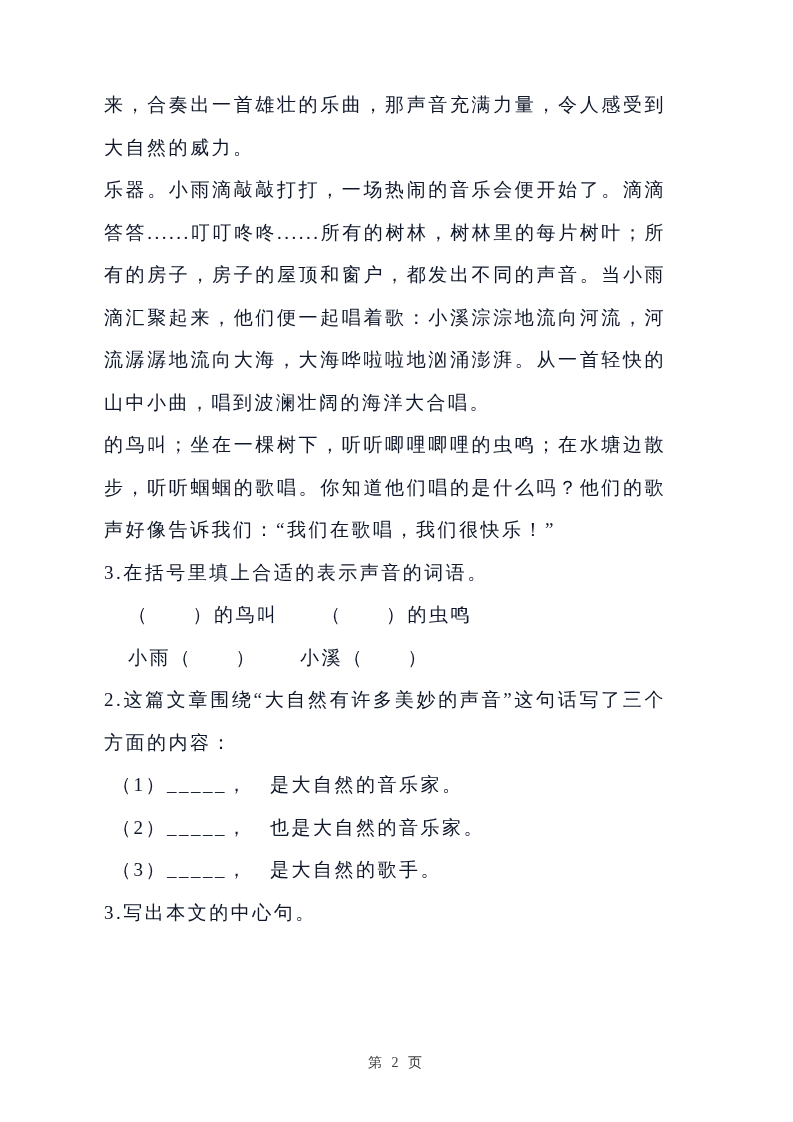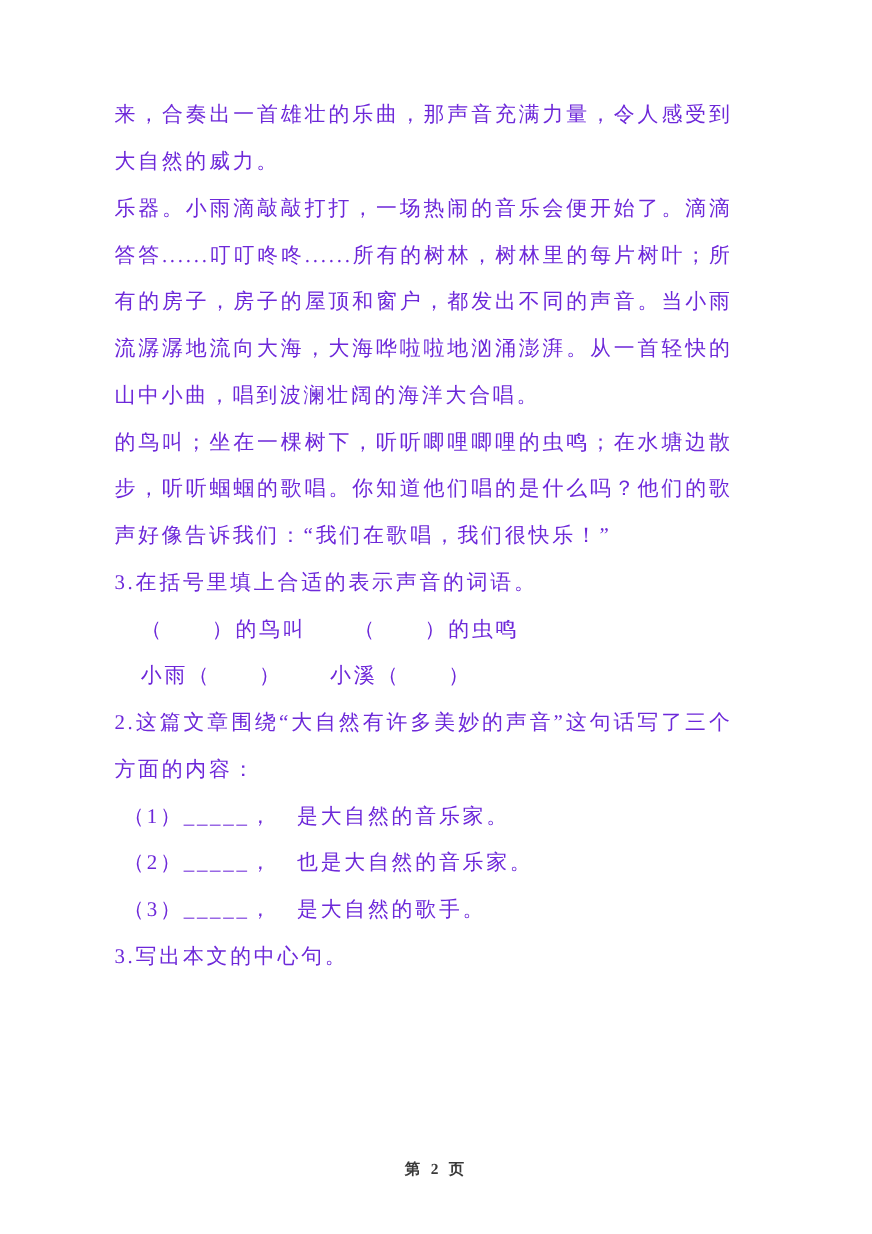--- a/index.html
+++ b/index.html
@@ -19,21 +19,21 @@
     left: 0; top: 0;
     width: 793px;
     height: 1122px;
     background: #ffffff;
   }
   .text-block {
     position: absolute;
     left: 104px;
     top: 84px;
     width: 562px;
-    color: #6d28d9;
+    color: #0f172a;
     font-size: 19px;
     letter-spacing: 2.5px;
     line-height: 42.5px;
     font-weight: 400;
   }
   .line {
     white-space: pre;
     text-align: left;
   }
   
@@ -51,36 +51,36 @@
   .footer {
     position: absolute;
     left: 0;
     top: 1054px;
     width: 793px;
     text-align: center;
     color: #3a3a3a;
     font-size: 14px;
     letter-spacing: 3px;
     font-family: "Liberation Serif", serif;
-    font-weight: bold;
   }
 </style>
 </head>
 <body>
 
 <div class="page">
 
   <div class="text-block">
 
     <div class="line j">来，合奏出一首雄壮的乐曲，那声音充满力量，令人感受到</div>
     <div class="line">大自然的威力。</div>
 
     <div class="line j">乐器。小雨滴敲敲打打，一场热闹的音乐会便开始了。滴滴</div>
     <div class="line j">答答......叮叮咚咚......所有的树林，树林里的每片树叶；所</div>
     <div class="line j">有的房子，房子的屋顶和窗户，都发出不同的声音。当小雨</div>
+    <div class="line j">滴汇聚起来，他们便一起唱着歌：小溪淙淙地流向河流，河</div>
     <div class="line j">流潺潺地流向大海，大海哗啦啦地汹涌澎湃。从一首轻快的</div>
     <div class="line">山中小曲，唱到波澜壮阔的海洋大合唱。</div>
 
     <div class="line j">的鸟叫；坐在一棵树下，听听唧哩唧哩的虫鸣；在水塘边散</div>
     <div class="line j">步，听听蝈蝈的歌唱。你知道他们唱的是什么吗？他们的歌</div>
     <div class="line">声好像告诉我们：“我们在歌唱，我们很快乐！”</div>
 
     <div class="line">3.在括号里填上合适的表示声音的词语。</div>
     <div class="line sub">（　　）的鸟叫　　（　　）的虫鸣</div>
     <div class="line sub">小雨（　　）　　小溪（　　）</div>

